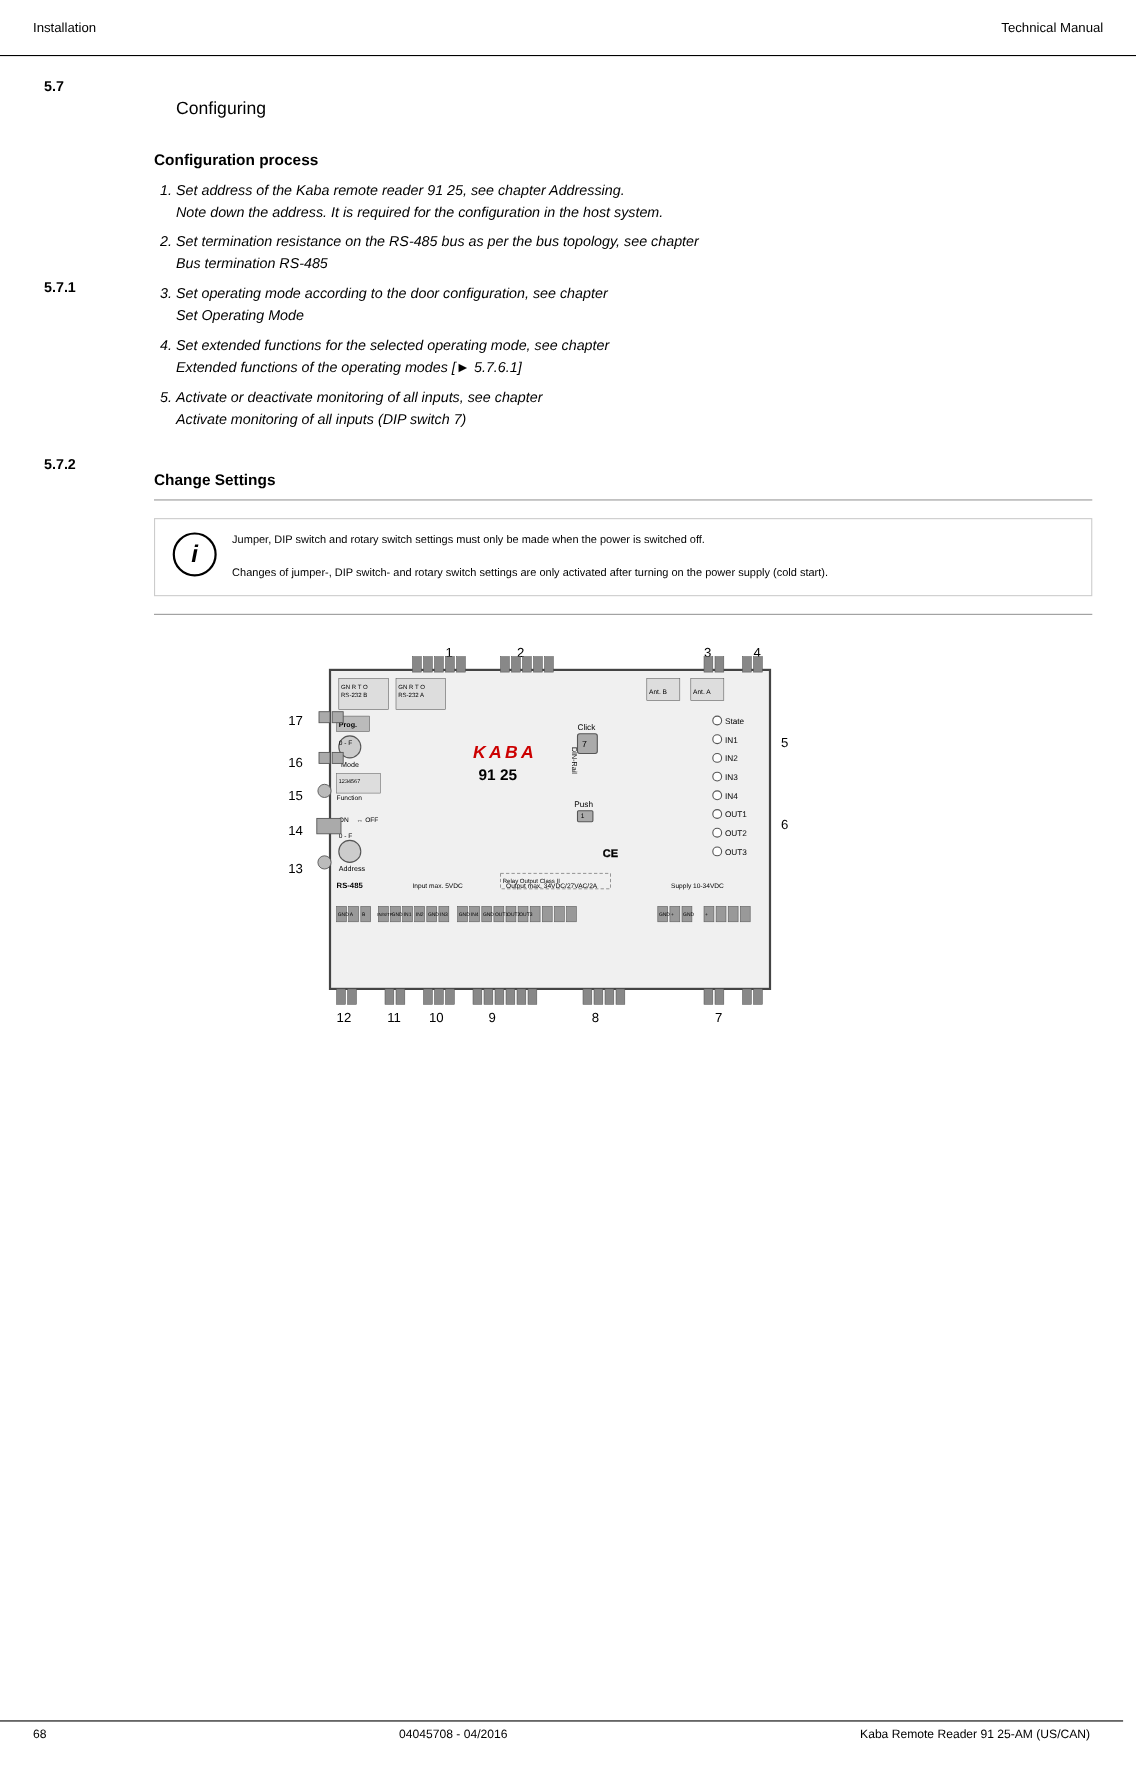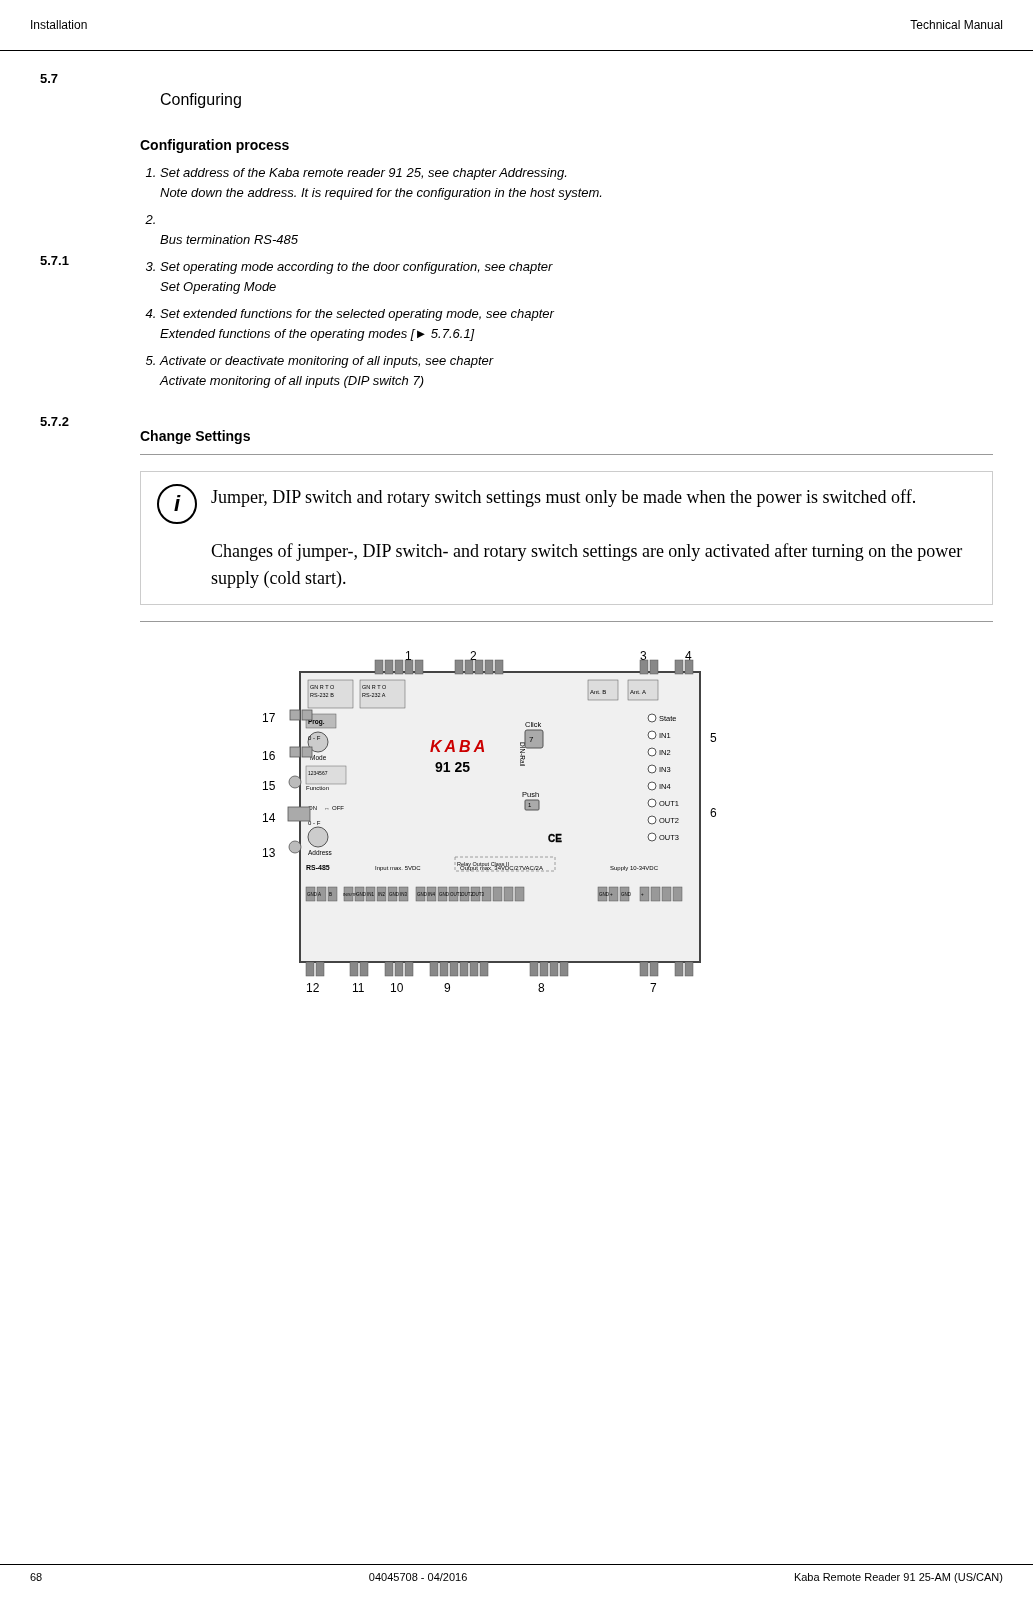--- a/index.html
+++ b/index.html
@@ -22,21 +22,21 @@
 
     .page-footer {
       display: flex;
       justify-content: space-between;
       border-top: 1px solid #000;
       padding: 6px 30px;
       font-size: 11px;
       position: absolute;
       bottom: 20px;
       left: 0;
-      right: 0;
+      right: 12px;
     }
 
     .content {
       padding: 20px 40px 80px 40px;
     }
 
     .section-title {
       font-size: 16px;
       font-weight: normal;
       margin-bottom: 10px;
@@ -93,23 +93,22 @@
       display: flex;
       align-items: center;
       justify-content: center;
       font-size: 22px;
       font-weight: bold;
       flex-shrink: 0;
       font-style: italic;
     }
 
     .info-text {
-      font-size: 18px;
+      font-size: 10px;
       line-height: 1.5;
-      font-family: Liberation Serif, serif;
     }
 
     hr.section-divider {
       border: none;
       border-top: 1px solid #999;
       margin: 6px 0 12px 0;
     }
 
     
     .diagram-area {
@@ -139,21 +138,21 @@
   <div class="two-col" style="margin-bottom:4px;align-items:center;">
     <div class="left-label">5.7.1</div>
     <div class="right-content">
       <div class="subsection-title">Configuration process</div>
       <ol>
         <li>
           <span>Set address of the Kaba remote reader 91 25, see chapter Addressing.</span><br>
           <span>Note down the address. It is required for the configuration in the host system.</span>
         </li>
         <li>
-          <br>
+          <span>Set termination resistance on the RS-485 bus as per the bus topology, see chapter</span><br>
           <span>Bus termination RS-485</span>
         </li>
         <li>
           <span>Set operating mode according to the door configuration, see chapter</span><br>
           <span>Set Operating Mode</span>
         </li>
         <li>
           <span>Set extended functions for the selected operating mode, see chapter</span><br>
           <span>Extended functions of the operating modes [► 5.7.6.1]</span>
         </li>

